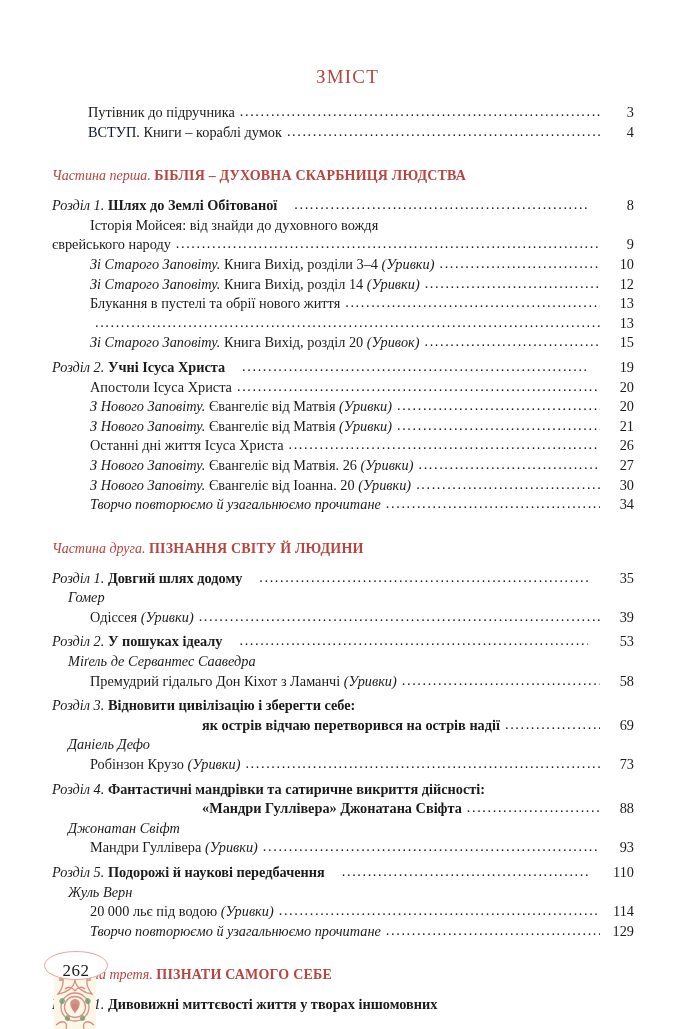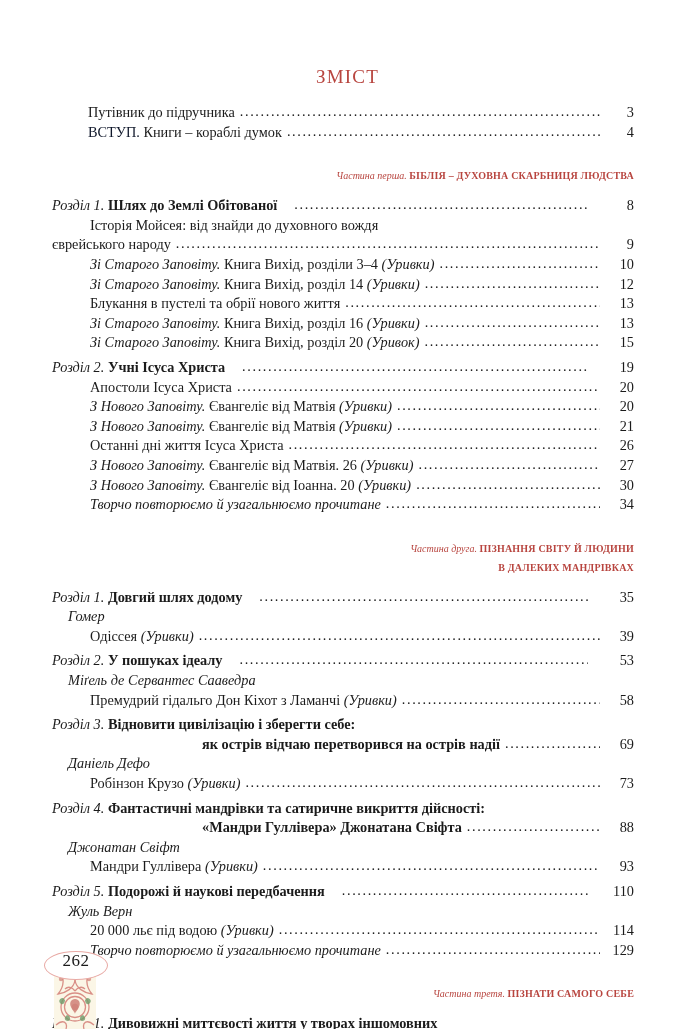--- a/index.html
+++ b/index.html
@@ -71,22 +71,22 @@
   .chapter-label{font-style:italic;}
   .chapter-title{font-weight:700;}
   .source{font-style:italic;}
   .excerpt{font-style:italic;}
   .author{font-style:italic;}
   .summary{font-style:italic;}
 
   
   .part{
     color:#b8453f;
-    text-align:right;
-    font-size:10px;
+    text-align:left;
+    font-size:14px;
     line-height:19px;
     margin:14px 0 11px 0;
     width:582px;
   }
   .part .pname{font-style:italic;font-weight:400;}
   .part .ptitle{font-weight:700;letter-spacing:.2px;}
   .part .line2{display:block;font-weight:700;letter-spacing:.2px;}
 
   
   .folio-wrap{
@@ -109,21 +109,21 @@
   .folio-oval{
     position:absolute;
     left:0px;
     top:0px;
     width:62px;
     height:27px;
     border:1.6px solid #e8a9a4;
     border-radius:50%;
     background:#ffffff;
     display:flex;
-    align-items:flex-start;
+    align-items:flex-end;
     justify-content:center;
     z-index:3;
   }
   .folio-num{
     font-size:17px;
     color:#1b1b1b;
     letter-spacing:.5px;
     line-height:1;
   }
 </style>
@@ -171,21 +171,20 @@
         <span class="txt"><span class="source">Зі Старого Заповіту.</span> <span class="">Книга Вихід, розділ 14</span> <span class="excerpt">(Уривки)</span> </span>
         <span class="leader">..............................................................................................................</span>
         <span class="pg">12</span>
       </div>
       <div class="row lvl-sub">
         <span class="txt"><span class="">Блукання в пустелі та обрії нового життя</span> </span>
         <span class="leader">..............................................................................................................</span>
         <span class="pg">13</span>
       </div>
       <div class="row lvl-sub">
-        <span class="txt"><span class="source">Зі Старого Заповіту.</span> <span class="">Книга Вихід, розділ 16</span> <span class="excerpt">(Уривки)</span> </span>
         <span class="leader">..............................................................................................................</span>
         <span class="pg">13</span>
       </div>
       <div class="row lvl-sub">
         <span class="txt"><span class="source">Зі Старого Заповіту.</span> <span class="">Книга Вихід, розділ 20</span> <span class="excerpt">(Уривок)</span> </span>
         <span class="leader">..............................................................................................................</span>
         <span class="pg">15</span>
       </div>
       <div style="height: 5px;"></div>
       <div class="row lvl-chap">
@@ -222,21 +221,21 @@
         <span class="txt"><span class="source">З Нового Заповіту.</span> <span class="">Євангеліє від Іоанна. 20</span> <span class="excerpt">(Уривки)</span> </span>
         <span class="leader">..............................................................................................................</span>
         <span class="pg">30</span>
       </div>
       <div class="row lvl-sub">
         <span class="txt"><span class="summary">Творчо повторюємо й узагальнюємо прочитане</span> </span>
         <span class="leader">..............................................................................................................</span>
         <span class="pg">34</span>
       </div>
       <div style="height: 10px;"></div>
-      <div class="part"><span class="pname">Частина друга. </span><span class="ptitle">ПІЗНАННЯ СВІТУ Й ЛЮДИНИ</span><span class="line2">В ДАЛЕКИХ МАНДРІВКАХ</span></div>
+      <div class="part"><span class="pname">Частина друга. </span><span class="ptitle">ПІЗНАННЯ СВІТУ Й ЛЮДИНИ</span></div>
       <div class="row lvl-chap">
         <span class="txt"><span class="chapter-label">Розділ 1.</span> <span class="chapter-title">Довгий шлях додому</span> </span>
         <span class="leader">..............................................................................................................</span>
         <span class="pg">35</span>
       </div>
       <div class="row lvl-author noleader">
         <span class="txt"><span class="author">Гомер</span> </span>
         <span class="leader">..............................................................................................................</span>
         <span class="pg"></span>
       </div>

